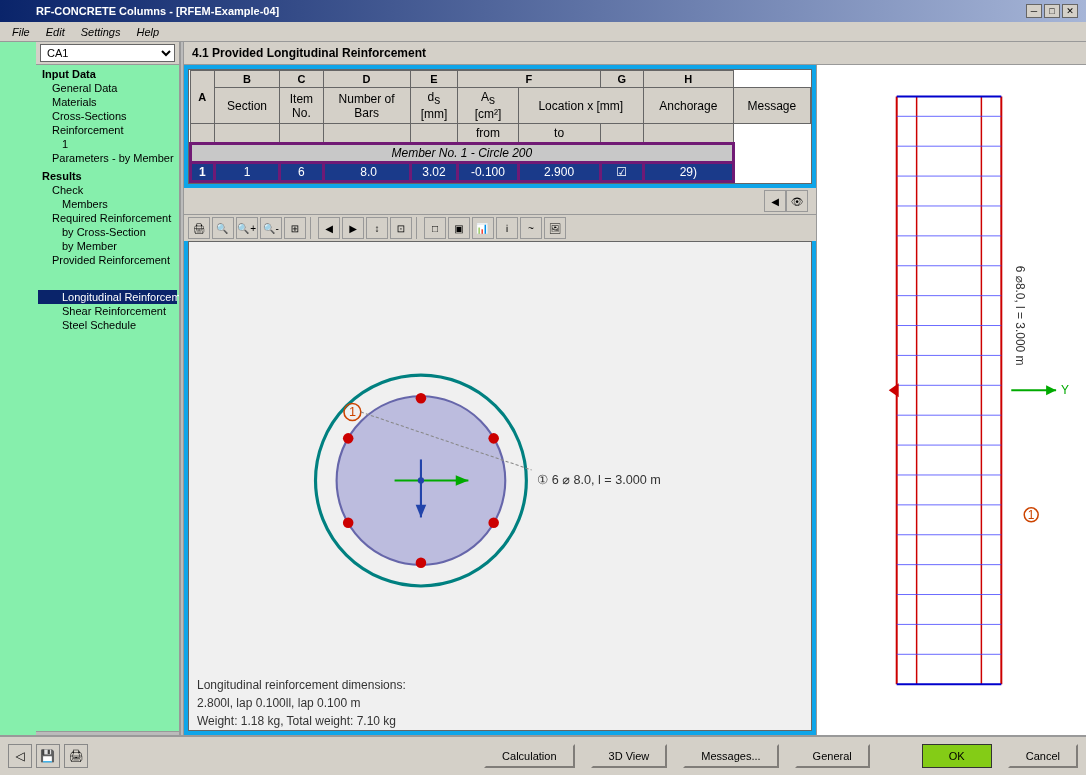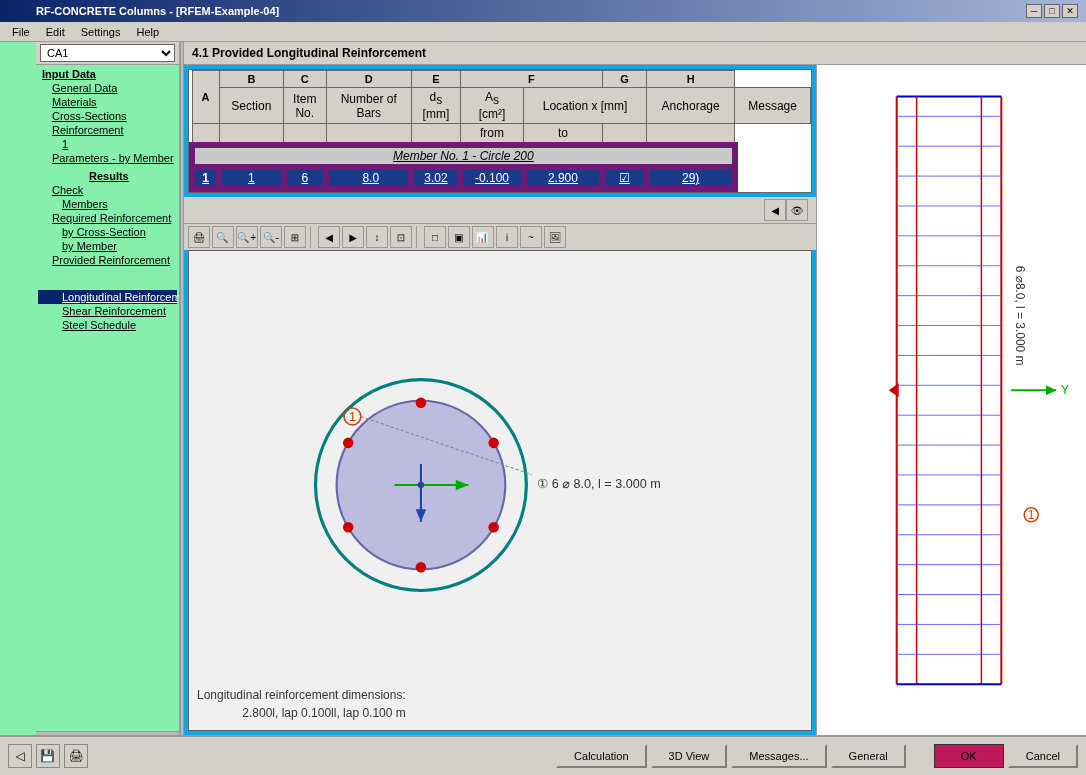--- a/index.html
+++ b/index.html
@@ -27,20 +27,21 @@
     }
 
     
     .menu-bar {
       background: #d4d0c8;
       border-bottom: 1px solid #999;
       display: flex;
       padding: 6px 4px;
       height: 20px;
       align-items: center;
+      font-style: italic;
     }
     .menu-item {
       padding: 0 8px;
       cursor: pointer;
       font-size: 11px;
     }
 
     
     .main-container {
       display: flex;
@@ -75,21 +76,20 @@
       flex: 1;
       overflow-y: auto;
       overflow-x: hidden;
       padding: 2px;
     }
     .tree-item {
       padding: 1px 4px;
       cursor: pointer;
       font-size: 11px;
       white-space: nowrap;
-      text-decoration: underline;
     }
     .tree-item.active { background: #0a246a; color: white; margin-top: 23px; }
     .tree-item.indent1 { padding-left: 14px; }
     .tree-item.indent2 { padding-left: 24px; }
 
     
     .resize-handle {
       width: 4px;
       background: #bbb;
       cursor: ew-resize;
@@ -125,24 +125,23 @@
       font-size: 11px;
     }
     th {
       background: #d4d0c8;
       border: 1px solid #666;
       padding: 2px 4px;
       text-align: center;
       font-weight: normal;
     }
     td {
-      border: 6px solid #701a75;
+      border: 3px solid #701a75;
       padding: 1px 4px;
       text-align: center;
-      text-decoration: underline;
     }
     .col-header-letter {
       background: #d4d0c8;
       font-weight: bold;
       text-align: center;
       border: 1px solid #666;
       font-size: 11px;
     }
     .row-selected { background: #0a246a; color: white; }
     .row-member { background: #c8c8c8; font-style: italic; }
@@ -189,56 +188,55 @@
     
     .bottom-bar {
       height: 40px;
       background: #d4d0c8;
       border-top: 2px solid #999;
       display: flex;
       align-items: center;
       justify-content: space-between;
       padding: 0 8px;
     }
-    .bottom-buttons { display: flex; gap: 4px; }
+    .bottom-buttons { display: flex; gap: 16px; }
     .nav-btn {
       width: 24px; height: 24px;
       background: #d4d0c8;
       border: 1px solid #888;
       cursor: pointer;
       display: flex; align-items: center; justify-content: center;
       font-size: 12px;
     }
     .action-btn {
       padding: 4px 16px;
       background: #d4d0c8;
       border: 2px outset #d4d0c8;
       cursor: pointer;
       font-size: 11px;
       min-width: 70px;
     }
     .ok-btn {
       padding: 4px 16px;
-      background: #be185d;
+      background: #84cc16;
       border: 2px outset #d4d0c8;
       cursor: pointer;
       font-size: 11px;
       min-width: 70px;
       border: 1px solid #333;
     }
 
     
     .info-text {
       position: absolute;
-      bottom: 8px;
+      bottom: 0;
       left: 8px;
       font-size: 10px;
       color: #333;
       line-height: 1.5;
-      text-align: right;
     }
 
     
     .column-view {
       flex: 1;
       position: relative;
       background: white;
     }
   </style>
 </head>
@@ -269,21 +267,21 @@
       </select>
     </div>
     <div class="tree-panel">
       <div class="tree-item" style="font-weight:bold;">Input Data</div>
       <div class="tree-item indent1">General Data</div>
       <div class="tree-item indent1">Materials</div>
       <div class="tree-item indent1">Cross-Sections</div>
       <div class="tree-item indent1">Reinforcement</div>
       <div class="tree-item indent2">1</div>
       <div class="tree-item indent1">Parameters - by Member</div>
-      <div class="tree-item" style="font-weight:bold; margin-top:4px;margin-left:47px;">Results</div>
+      <div class="tree-item" style="font-weight:bold; margin-top:4px;">Results</div>
       <div class="tree-item indent1">Check</div>
       <div class="tree-item indent2">Members</div>
       <div class="tree-item indent1">Required Reinforcement</div>
       <div class="tree-item indent2">by Cross-Section</div>
       <div class="tree-item indent2">by Member</div>
       <div class="tree-item indent1">Provided Reinforcement</div>
       <div class="tree-item indent2 active">Longitudinal Reinforcement</div>
       <div class="tree-item indent2">Shear Reinforcement</div>
       <div class="tree-item indent2">Steel Schedule</div>
     </div>
@@ -407,20 +405,21 @@
 
             <text x="330" y="168" font-size="11" fill="#333">① 6 ⌀ 8.0, l = 3.000 m</text>
 
             <line x1="163" y1="100" x2="325" y2="155" stroke="#888" stroke-width="1" stroke-dasharray="3,2"></line>
           </svg>
           
           
           <div class="info-text">
             <div>Longitudinal reinforcement dimensions:</div>
             <div>2.800l, lap 0.100ll, lap 0.100 m</div>
+            <div>Weight: 1.18 kg, Total weight: 7.10 kg</div>
           </div>
         </div>
       </div>
 
       <div class="right-graphics">
 
         <div class="column-view">
           <svg width="100%" height="100%" viewBox="0 0 270 680">
 
             <rect width="270" height="680" fill="white"></rect>

